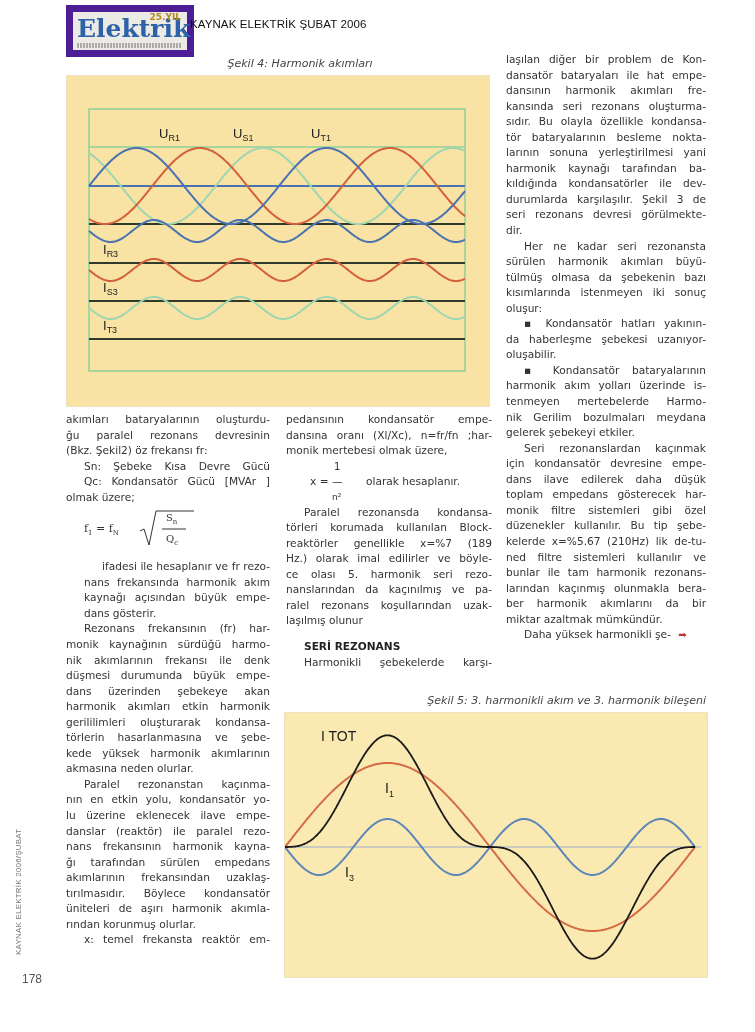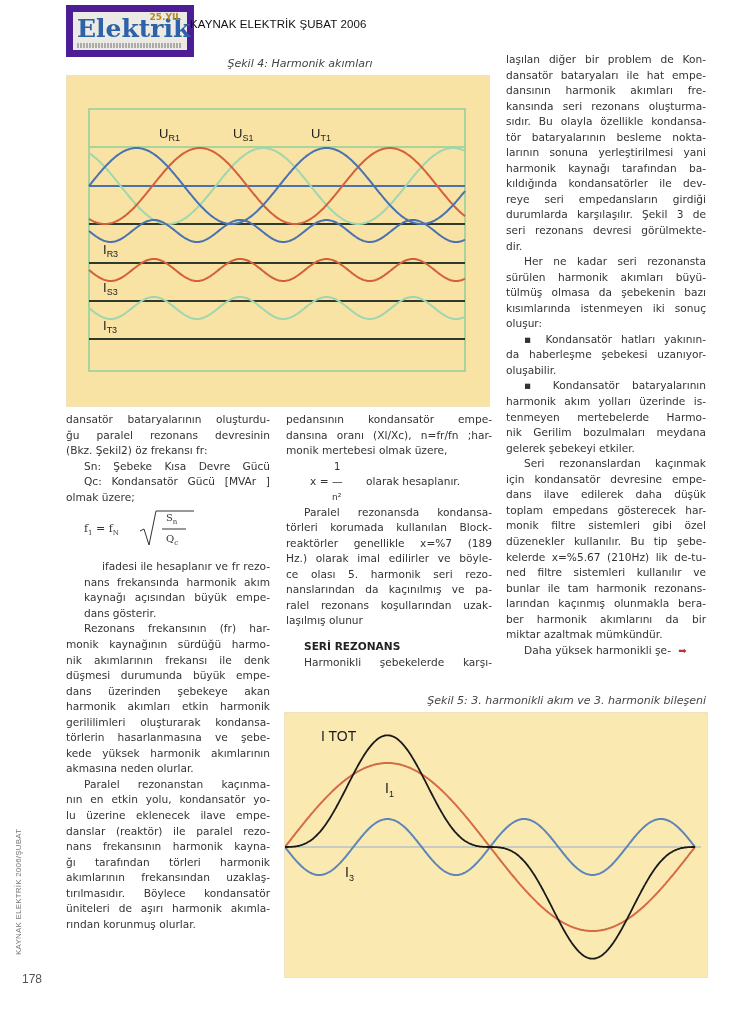--- a/index.html
+++ b/index.html
@@ -91,21 +91,21 @@
     <text x="166" y="62" font-size="13" fill="#222"><tspan>U</tspan><tspan font-size="9" dy="3">S1</tspan></text>
     <text x="244" y="62" font-size="13" fill="#222"><tspan>U</tspan><tspan font-size="9" dy="3">T1</tspan></text>
     <text x="36" y="178" font-size="13" fill="#222"><tspan>I</tspan><tspan font-size="9" dy="3">R3</tspan></text>
     <text x="36" y="216" font-size="13" fill="#222"><tspan>I</tspan><tspan font-size="9" dy="3">S3</tspan></text>
     <text x="36" y="254" font-size="13" fill="#222"><tspan>I</tspan><tspan font-size="9" dy="3">T3</tspan></text>
   </svg>
 </div>
 
 <div class="abs col" style="left:66px;top:412px;width:204px;">
   <p>
-    <span class="line">dansatör bataryalarının oluşturdu-</span>
+    <span class="line">akımları bataryalarının oluşturdu-</span>
     <span class="line">ğu paralel rezonans devresinin</span>
     <span class="line last" style="padding-left:0">(Bkz. Şekil2) öz frekansı  fr:</span>
   </p>
   <p style="padding-left:18px">
     <span class="line">Sn: Şebeke Kısa Devre Gücü</span>
   </p>
   <p style="padding-left:18px">
     <span class="line">Qc: Kondansatör Gücü [MVAr ]</span>
   </p>
   <p>
@@ -137,25 +137,28 @@
     <span class="line">törlerin hasarlanmasına ve  şebe-</span>
     <span class="line">kede yüksek harmonik akımlarının</span>
     <span class="line last">akmasına neden olurlar.</span>
   </p>
   <p>
     <span class="line" style="padding-left:18px">Paralel rezonanstan kaçınma-</span>
     <span class="line">nın en etkin yolu, kondansatör yo-</span>
     <span class="line">lu üzerine eklenecek ilave empe-</span>
     <span class="line">danslar (reaktör)  ile paralel rezo-</span>
     <span class="line">nans frekansının harmonik kayna-</span>
-    <span class="line">ğı tarafından törleri harmonik</span>
+    <span class="line">ğı tarafından sürülen empedans</span>
     <span class="line">akımlarının frekansından uzaklaş-</span>
     <span class="line">tırılmasıdır. Böylece kondansatör</span>
     <span class="line">üniteleri de aşırı harmonik akımla-</span>
     <span class="line last">rından korunmuş olurlar.</span>
+  </p>
+  <p>
+    <span class="line" style="padding-left:18px">x: temel frekansta reaktör em-</span>
   </p>
 </div>
 
 <div class="abs col" style="left:286px;top:412px;width:206px;">
   <p>
     <span class="line">pedansının kondansatör empe-</span>
     <span class="line">dansına oranı (Xl/Xc), n=fr/fn ;har-</span>
     <span class="line last">monik mertebesi olmak üzere,</span>
   </p>
   <div style="position:relative;height:46px;">
@@ -184,21 +187,20 @@
   <p>
     <span class="line">laşılan diğer bir problem de Kon-</span>
     <span class="line">dansatör bataryaları ile hat empe-</span>
     <span class="line">dansının harmonik akımları fre-</span>
     <span class="line">kansında seri rezonans oluşturma-</span>
     <span class="line">sıdır. Bu olayla özellikle kondansa-</span>
     <span class="line">tör bataryalarının besleme nokta-</span>
     <span class="line">larının sonuna yerleştirilmesi yani</span>
     <span class="line">harmonik kaynağı tarafından ba-</span>
     <span class="line">kıldığında kondansatörler ile dev-</span>
-    <span class="line">reye seri empedansların girdiği</span>
     <span class="line">durumlarda karşılaşılır. Şekil 3 de</span>
     <span class="line">seri rezonans devresi görülmekte-</span>
     <span class="line last">dir.</span>
   </p>
   <p>
     <span class="line" style="padding-left:18px">Her ne kadar seri rezonansta</span>
     <span class="line">sürülen harmonik akımları büyü-</span>
     <span class="line">tülmüş olmasa da şebekenin bazı</span>
     <span class="line">kısımlarında istenmeyen iki sonuç</span>
     <span class="line last">oluşur:</span>

